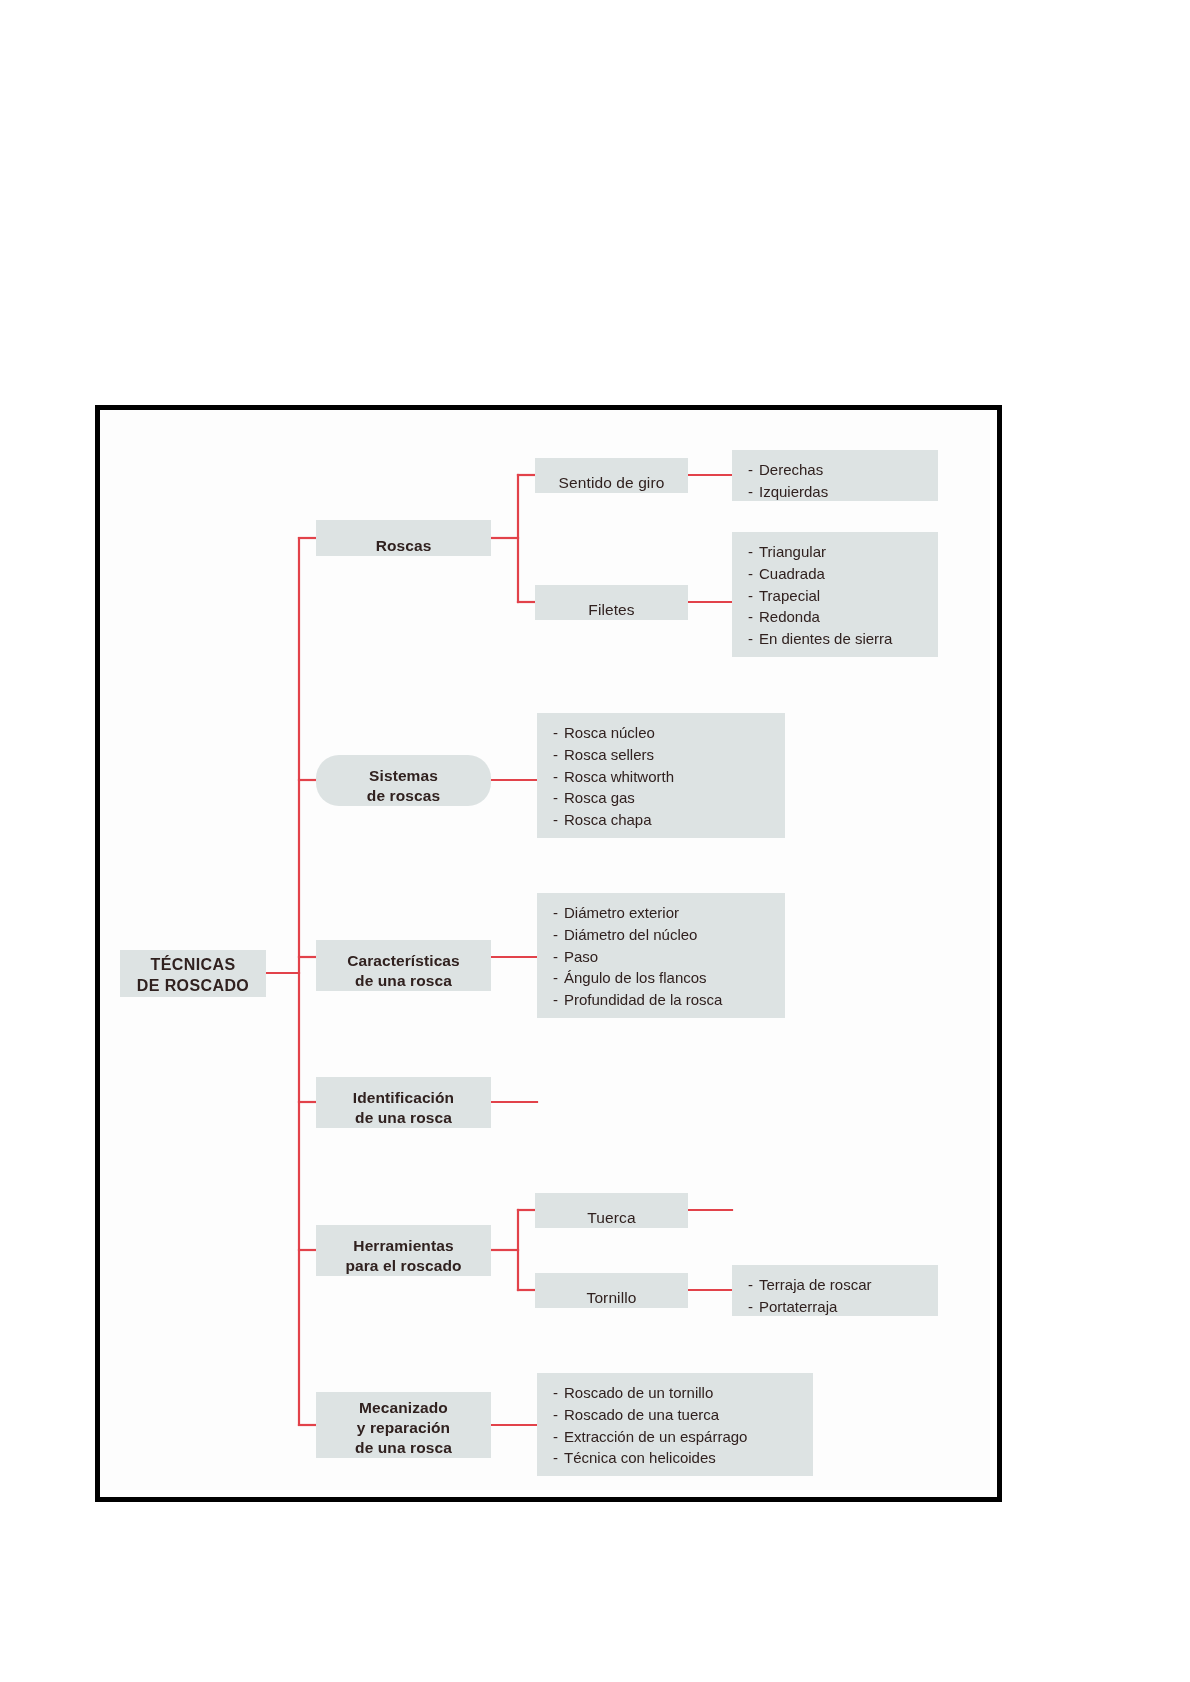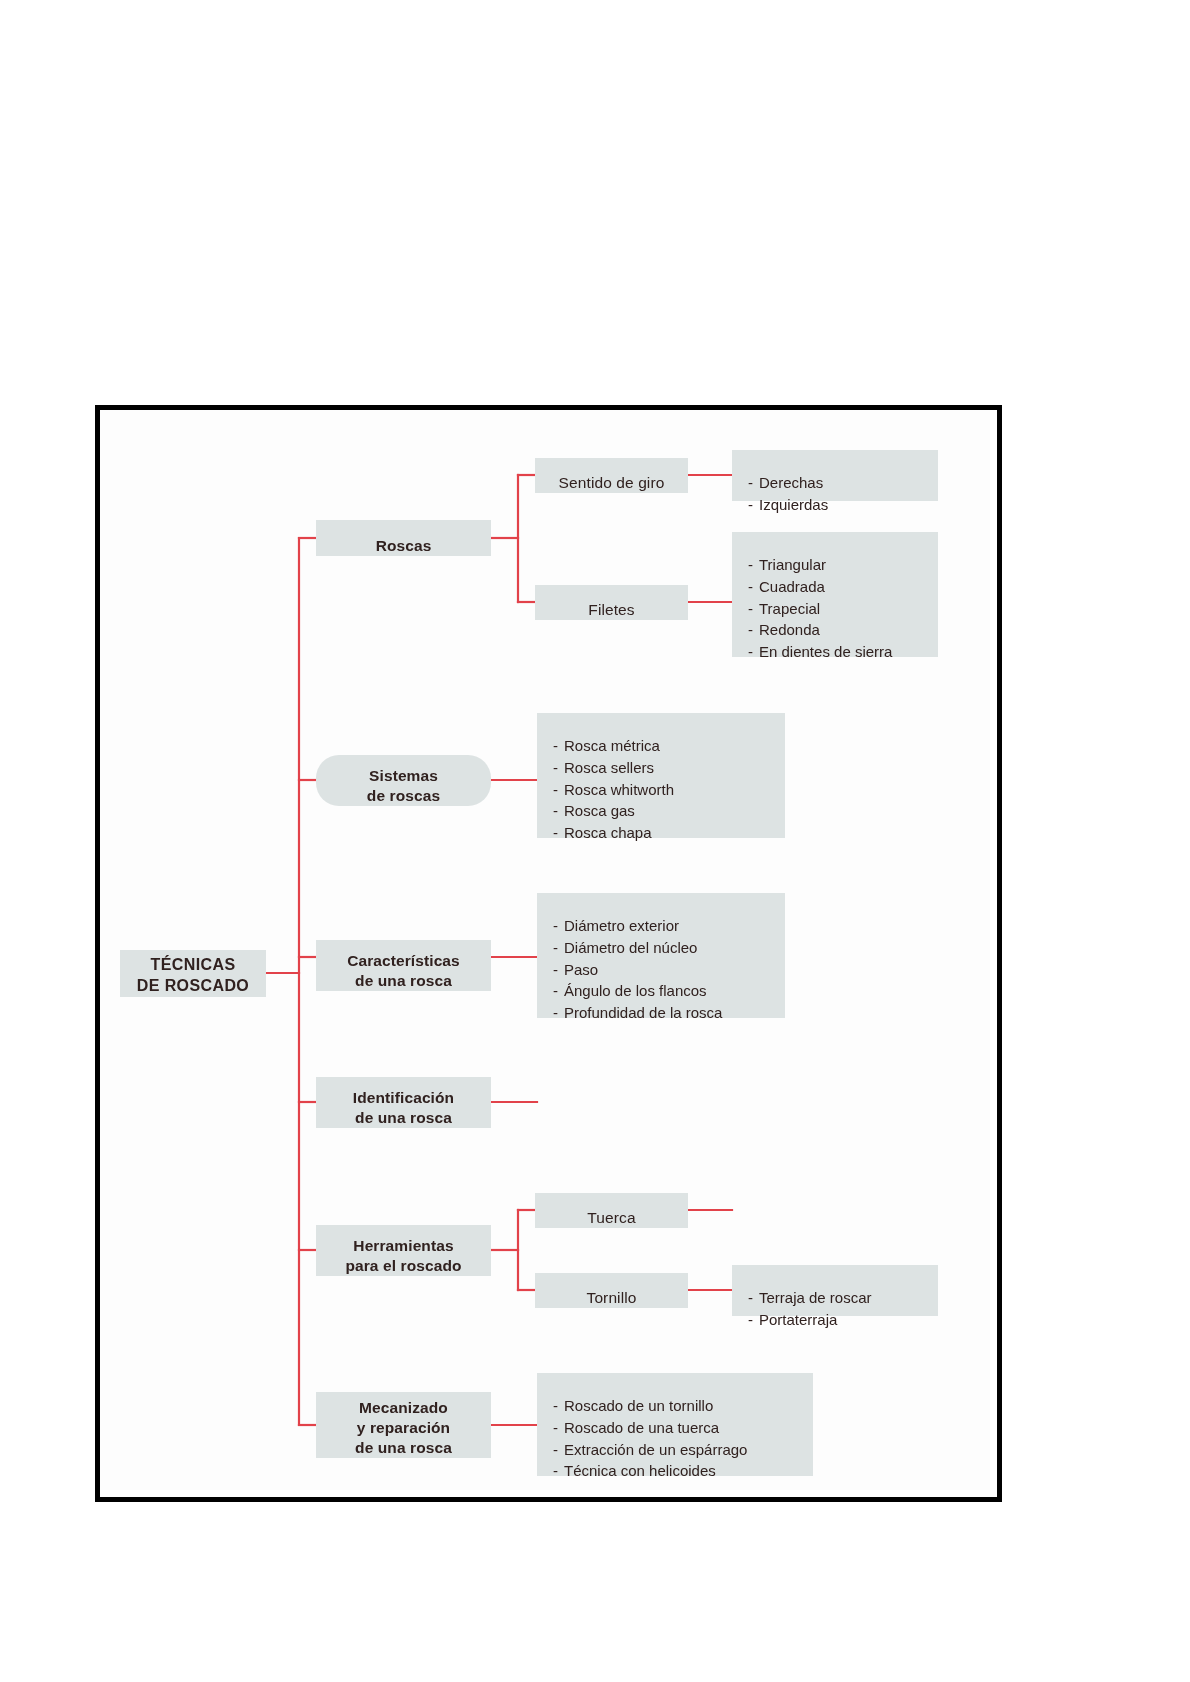--- a/index.html
+++ b/index.html
@@ -76,21 +76,21 @@
   }
   .node.root {
     justify-content: center;
     text-align: center;
     font-weight: bold;
     font-size: 16px;
     letter-spacing: .4px;
   }
   .node.list {
     align-items: flex-start;
-    padding: 22px 14px 9px 16px;
+    padding: 9px 14px 9px 16px;
     font-size: 15px;
     font-weight: normal;
   }
   .node.list ul {
     margin: 0;
     padding: 0;
     list-style: none;
     width: 100%;
   }
   .node.list li {
@@ -188,21 +188,21 @@
 
       <div class="node center" style="left:216px; top:345px; width:175px; height:51px;border-radius:23px;">
         <div>
           <span class="nline">Sistemas</span>
           <span class="nline">de roscas</span>
         </div>
       </div>
 
       <div class="node list" style="left:437px; top:303px; width:248px; height:125px;">
         <ul>
-          <li><span class="dash">-</span><span>Rosca métrica</span></li>
+          <li><span class="dash">-</span><span>Rosca núcleo</span></li>
           <li><span class="dash">-</span><span>Rosca sellers</span></li>
           <li><span class="dash">-</span><span>Rosca whitworth</span></li>
           <li><span class="dash">-</span><span>Rosca gas</span></li>
           <li><span class="dash">-</span><span>Rosca chapa</span></li>
         </ul>
       </div>
 
       <div class="node center" style="left:216px; top:522px; width:175px; height:51px;margin-top:8px;">
         <div>
           <span class="nline">Características</span>

